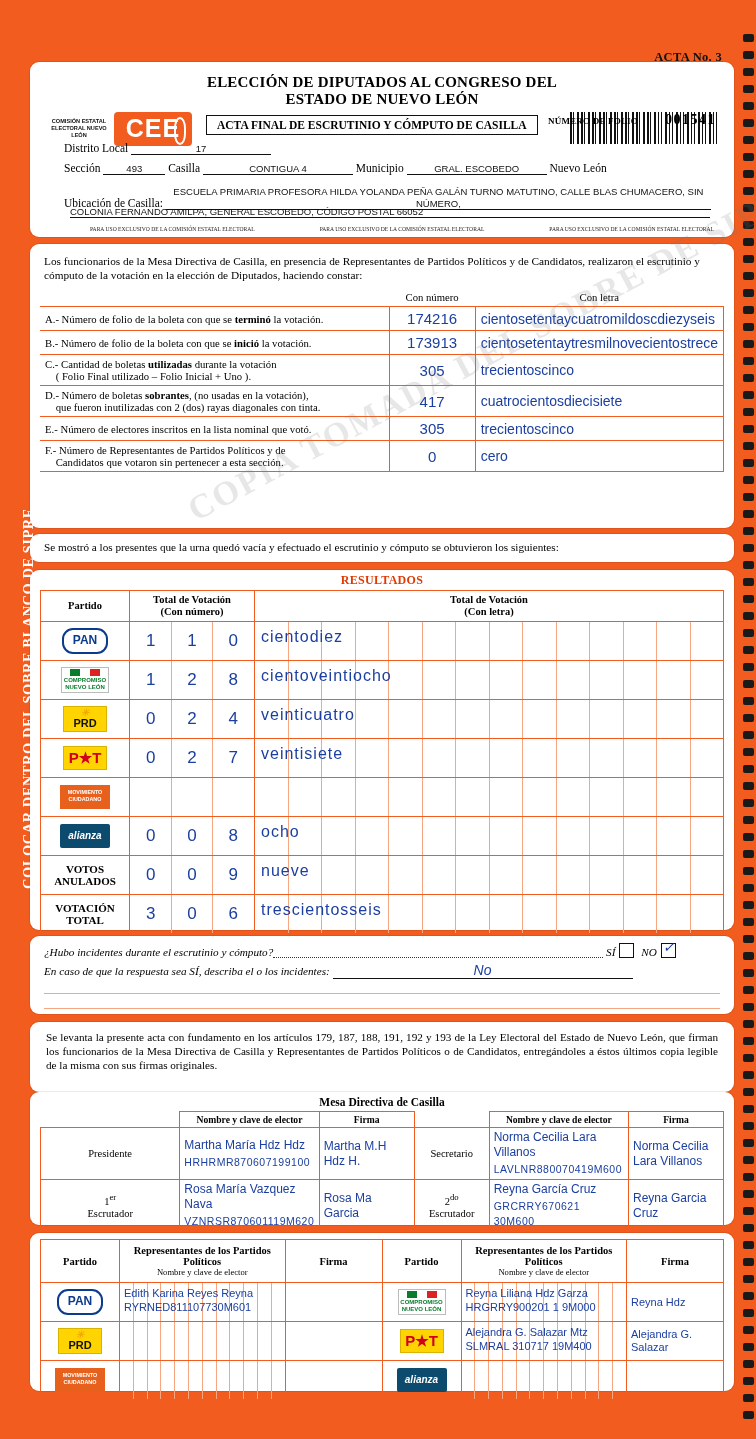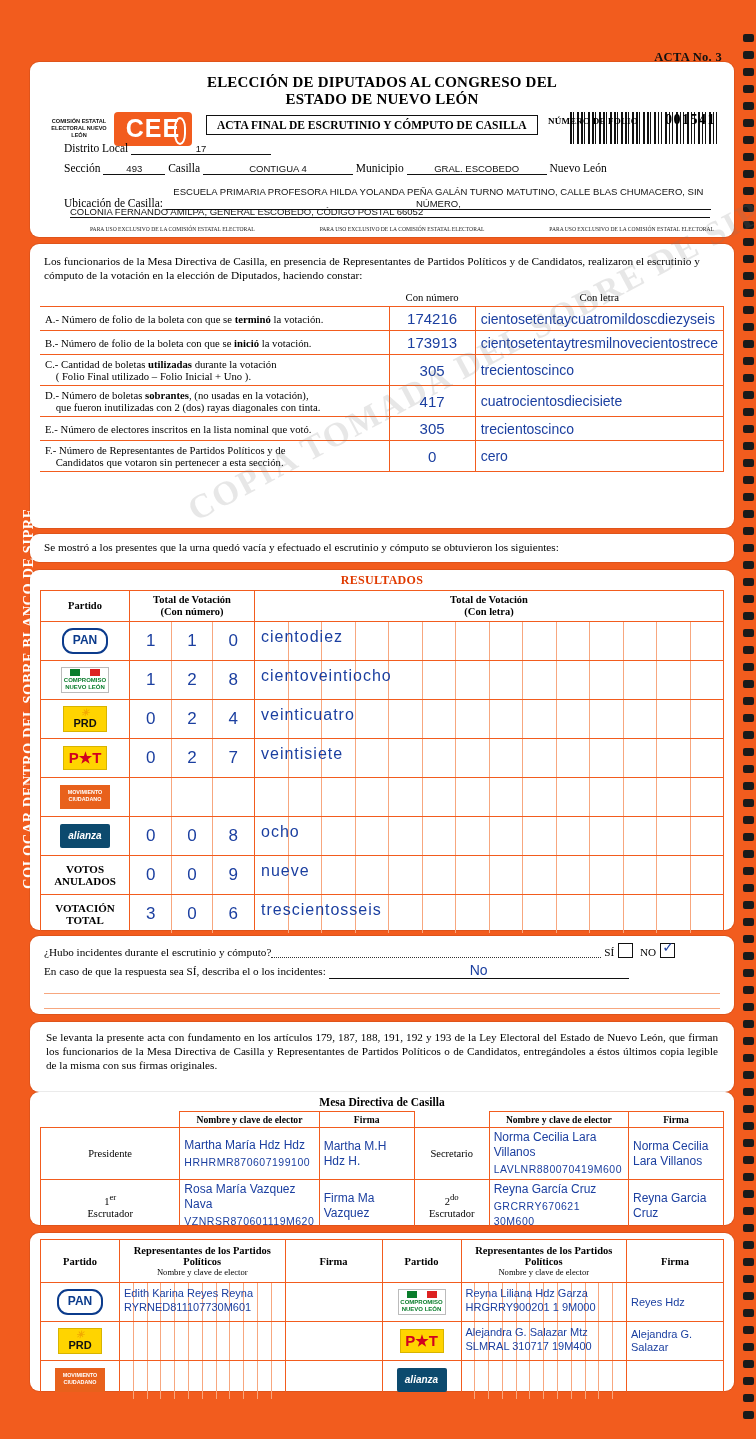--- a/index.html
+++ b/index.html
@@ -127,21 +127,21 @@
   .pri{width:48px;height:26px;background:#fff;border:1px solid #bbb;font:bold 6px "Liberation Sans",sans-serif;color:#0a7d2c;text-align:center;line-height:7px;padding-top:1px;box-sizing:border-box;}
   .pri i{display:block;height:7px;background:linear-gradient(90deg,#0a7d2c 33%,#fff 33% 66%,#d22 66%);margin:0 8px 1px;}
   .prd{width:44px;height:26px;background:#ffd400;border:1px solid #d8b400;text-align:center;font:bold 11px "Liberation Sans",sans-serif;color:#111;line-height:11px;box-sizing:border-box;}
   .prd i{display:block;font-size:10px;line-height:11px;color:#f2a900;}
   .pt{width:44px;height:24px;background:#ffd400;border:1px solid #d8b400;color:#d2001f;font:bold 15px "Liberation Sans",sans-serif;text-align:center;line-height:22px;box-sizing:border-box;}
   .mc{width:50px;height:24px;background:#e8611c;color:#fff;font:bold 5.4px "Liberation Sans",sans-serif;text-align:center;line-height:6.5px;padding-top:4px;box-sizing:border-box;}
   .alianza{width:50px;height:24px;background:#0c4a6e;color:#fff;font:italic bold 10px "Liberation Sans",sans-serif;text-align:center;line-height:24px;box-sizing:border-box;border-radius:2px;}
 
   
   #card-inc{top:936px;height:78px;}
-  .inc-line{font-size:11.2px;padding:7px 29px 0 14px;position:relative;}
+  .inc-line{font-size:11.2px;padding:7px 29px 0 14px;position:relative;font-style:italic;}
   .dots{border-bottom:1px dotted #333;display:inline-block;width:330px;vertical-align:bottom;height:11px;}
   .chk{display:inline-block;width:13px;height:13px;border:1px solid #111;vertical-align:-2px;margin:0 4px;position:relative;}
   .chk.on:after{content:"✓";position:absolute;left:1px;top:-5px;font-size:14px;color:#1b3fa0;font-family:"Liberation Sans",sans-serif;}
   .inc-rule{border-bottom:1px solid #f7a77f;margin:4px 14px;height:10px;}
 
   
   #card-legal{top:1022px;height:70px;}
   #card-legal p{font-size:11.2px;line-height:14px;padding:8px 16px;margin:0;text-align:justify;}
 
   
@@ -722,21 +722,21 @@
               <div class="cursive">Norma Cecilia Lara Villanos</div>
             </td>
       </tr>
       <tr>
         <td class="rolecell">1<sup>er</sup><br>Escrutador</td>
         <td class="wrname">
           <div class="cursive">Rosa María Vazquez Nava</div>
           <div class="cursive"><small>VZNRSR870601119M620</small></div>
         </td>
         <td>
-              <div class="cursive">Firma Ma Vazquez</div>
+              <div class="cursive">Rosa Ma Garcia</div>
             </td>
         <td class="rolecell">2<sup>do</sup><br>Escrutador</td>
         <td class="wrname">
           <div class="cursive">Reyna García Cruz</div>
           <div class="cursive"><small>GRCRRY670621 30M600</small></div>
         </td>
         <td>
               <div class="cursive">Reyna Garcia Cruz</div>
             </td>
       </tr>
@@ -803,21 +803,21 @@
                 <span></span>
                 <span></span>
                 <span></span>
               </div>
           <div class="rp-write">
             <div>Reyna Liliana Hdz Garza</div>
             <div>HRGRRY900201 1 9M000</div>
           </div>
         </td>
         <td class="rp-firma">
-              <div class="sig">Reyes Hdz</div>
+              <div class="sig">Reyna Hdz</div>
             </td>
       </tr>
 
       <tr>
         <td class="rp-party"><span class="logo prd"><i>☀</i>PRD</span></td>
         <td class="rp-name">
           <div class="gridR">
                 <span></span>
                 <span></span>
                 <span></span>

